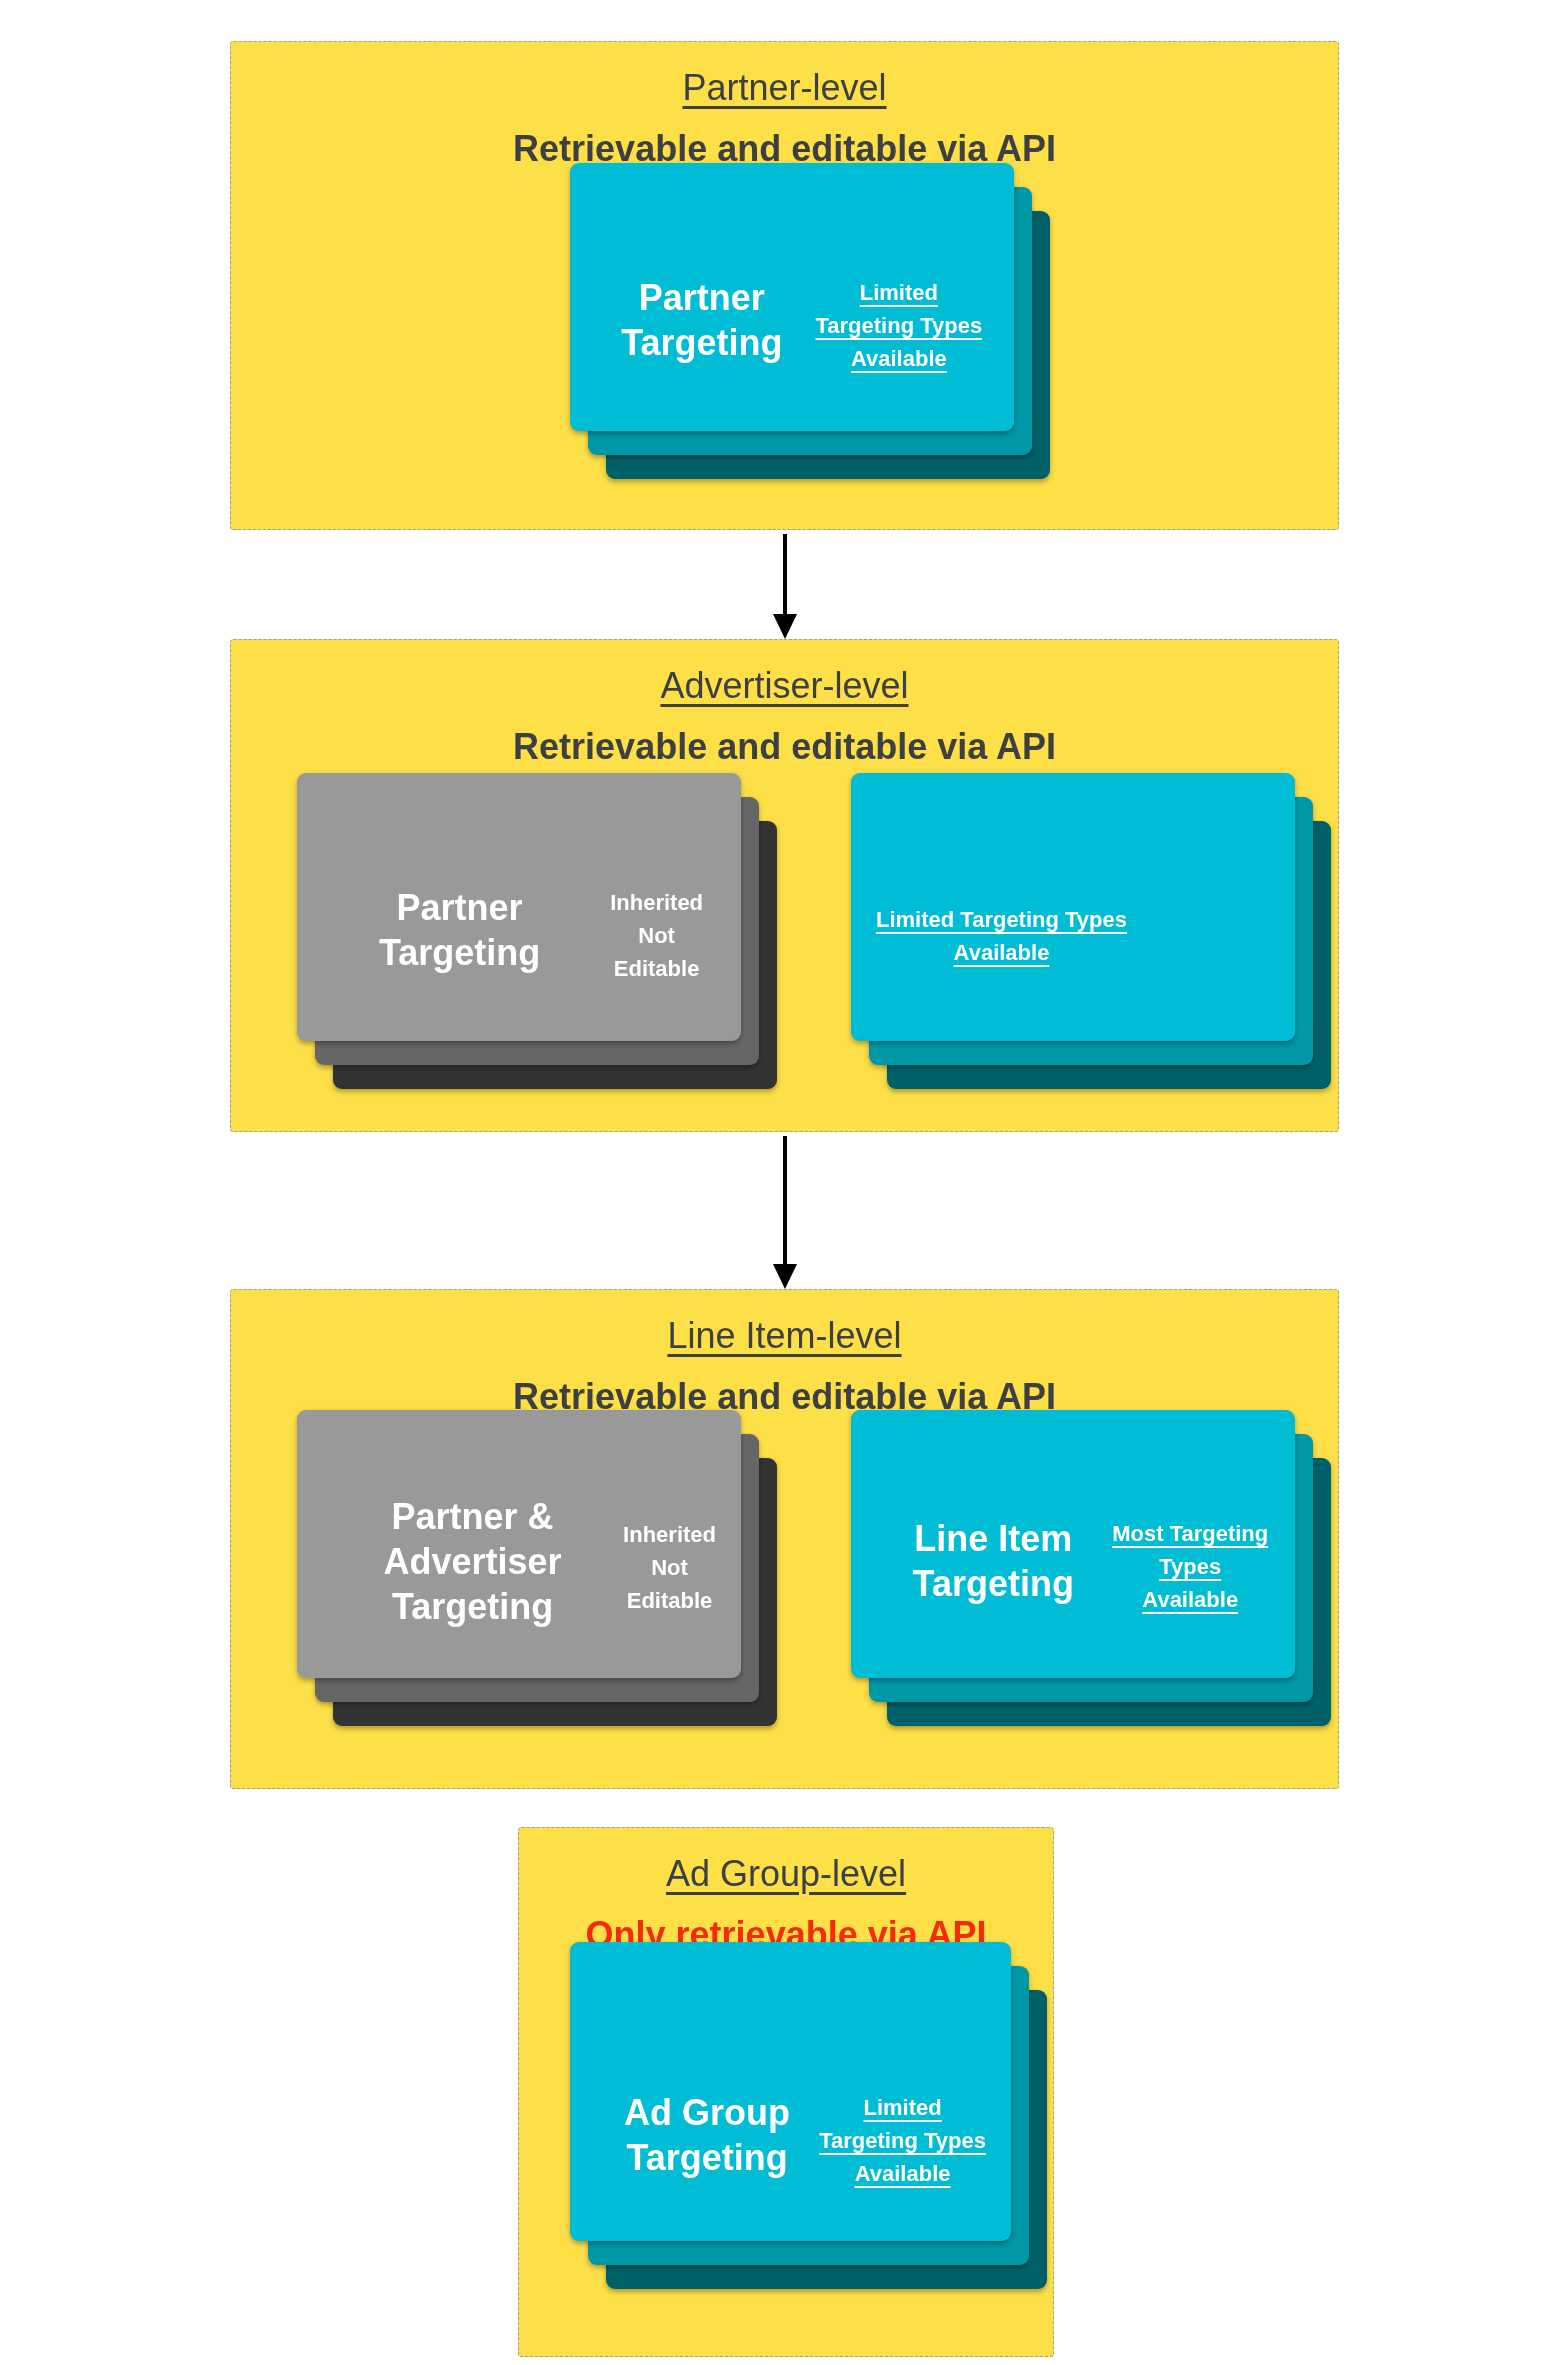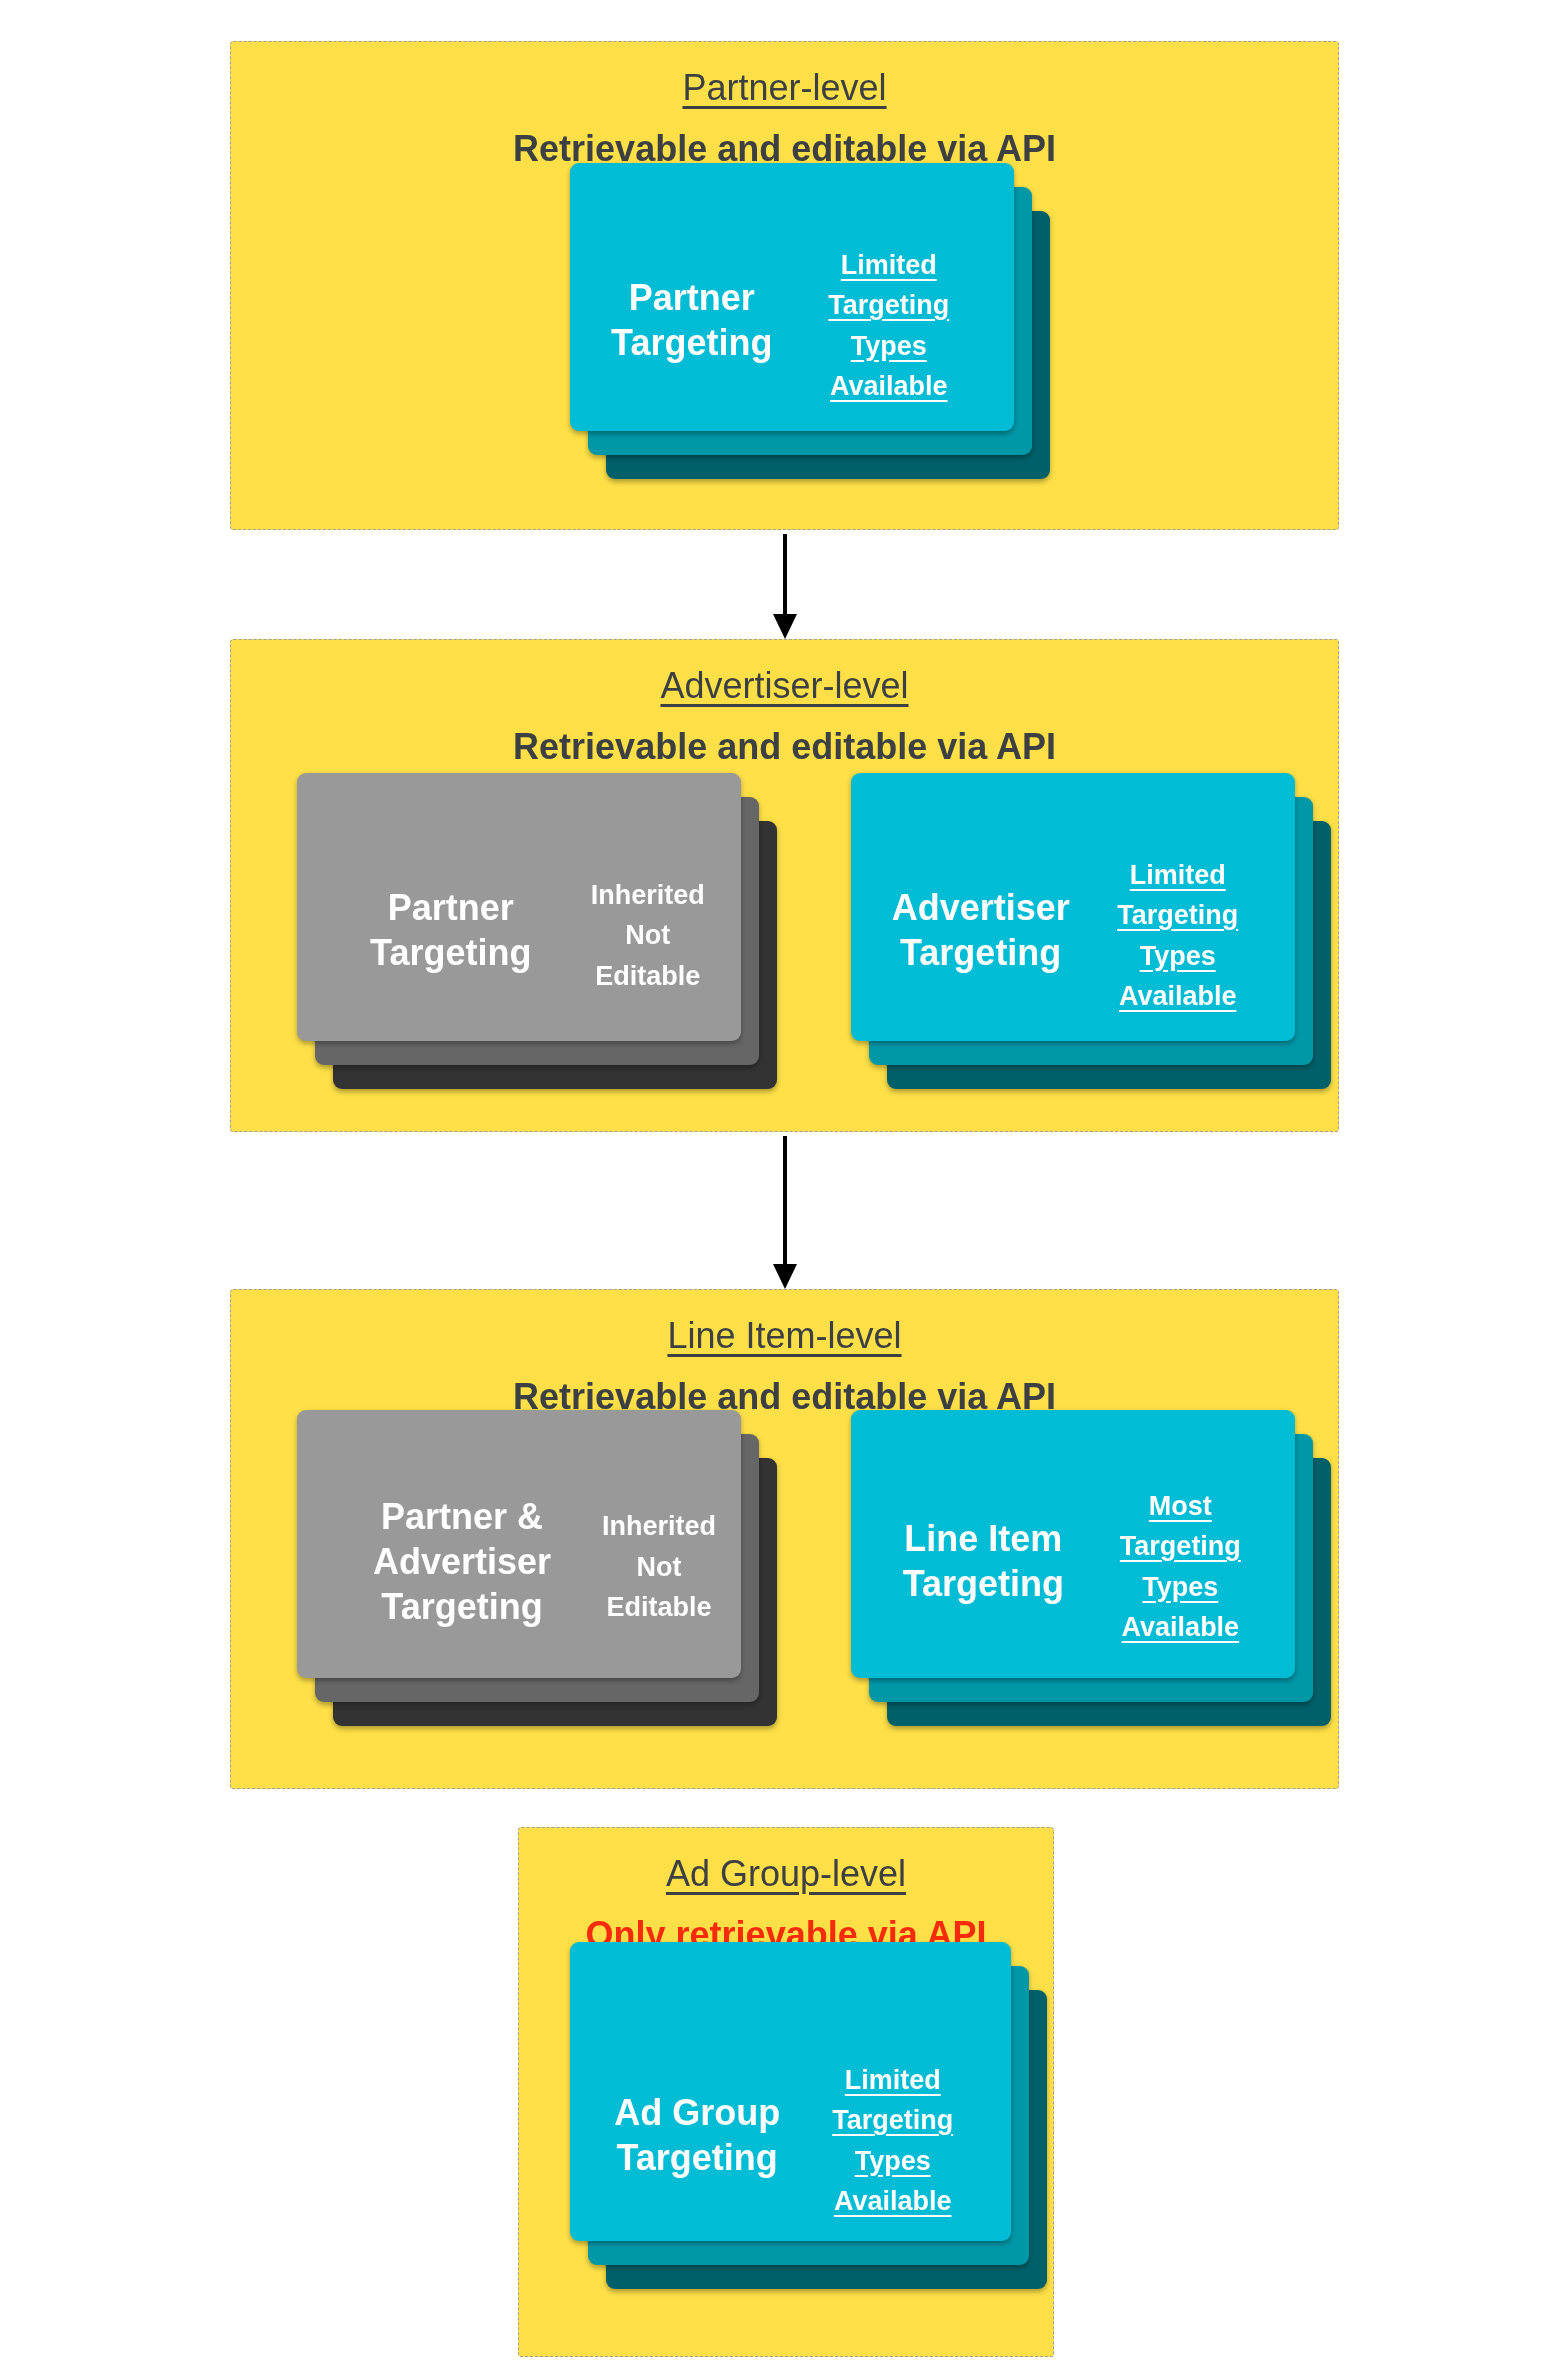--- a/index.html
+++ b/index.html
@@ -34,21 +34,21 @@
   .l1{z-index:3;display:flex;align-items:center;
       box-sizing:border-box;padding:63px 25px 18px 25px;color:#ffffff;text-align:center;}
   .cyan .l1{background:#00bcd4;}
   .cyan .l2{background:#0097a7;}
   .cyan .l3{background:#006069;}
   .gray .l1{background:#999999;}
   .gray .l2{background:#666666;}
   .gray .l3{background:#333333;}
 
   .card-title{font-size:36px;font-weight:bold;line-height:1.25;max-width:402px;}
-  .card-sub{font-size:27px;font-weight:bold;line-height:1.5;margin-top:12px;max-width:375px;}
+  .card-sub{font-size:22px;font-weight:bold;line-height:1.5;margin-top:12px;max-width:375px;}
   .cyan .card-sub .sub-line{text-decoration:underline;text-underline-offset:5.4px;}
 
   .arrow{position:absolute;left:783px;width:3.6px;background:#000000;z-index:5;}
   #a1{top:534px;height:80px;}
   #a2{top:1136px;height:128px;}
   .arrow-head{
     position:absolute;bottom:-25px;left:50%;transform:translateX(-50%);
     width:0;height:0;border-left:12.5px solid transparent;border-right:12.5px solid transparent;
     border-top:25px solid #000000;
   }
@@ -93,21 +93,20 @@
         <div class="card-sub">
           <span class="sub-line">Inherited</span><br>
           <span class="sub-line">Not Editable</span>
         </div>
       </div>
     </div>
     <div class="stack cyan" style="left:620px;top:133px;width:444px;height:268px;">
       <div class="layer l3"></div>
       <div class="layer l2"></div>
       <div class="layer l1">
-        <div class="card-title">Advertiser Targeting</div>
         <div class="card-sub">
           <span class="sub-line">Limited Targeting Types</span><br>
           <span class="sub-line">Available</span>
         </div>
       </div>
     </div>
   </div>
 
   <div class="arrow" id="a2">
     <div class="arrow-head"></div>

